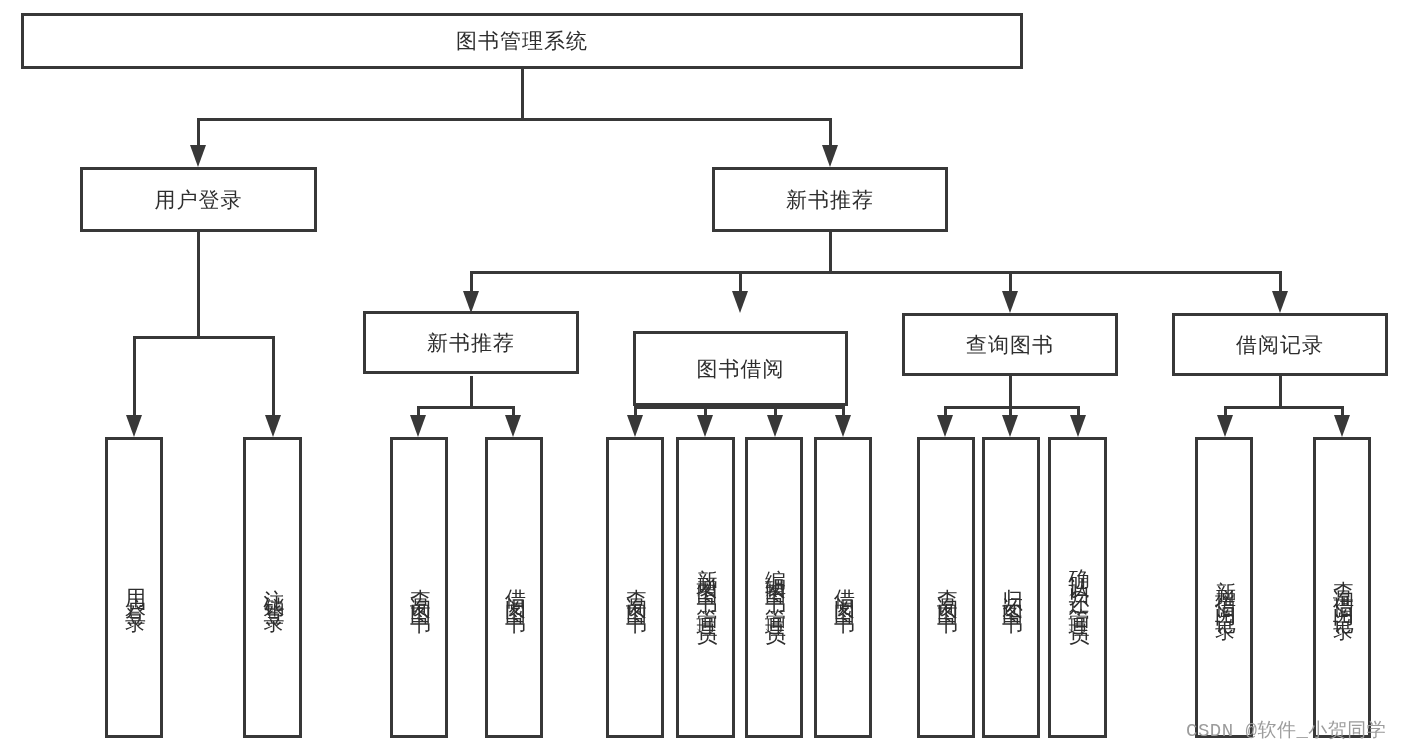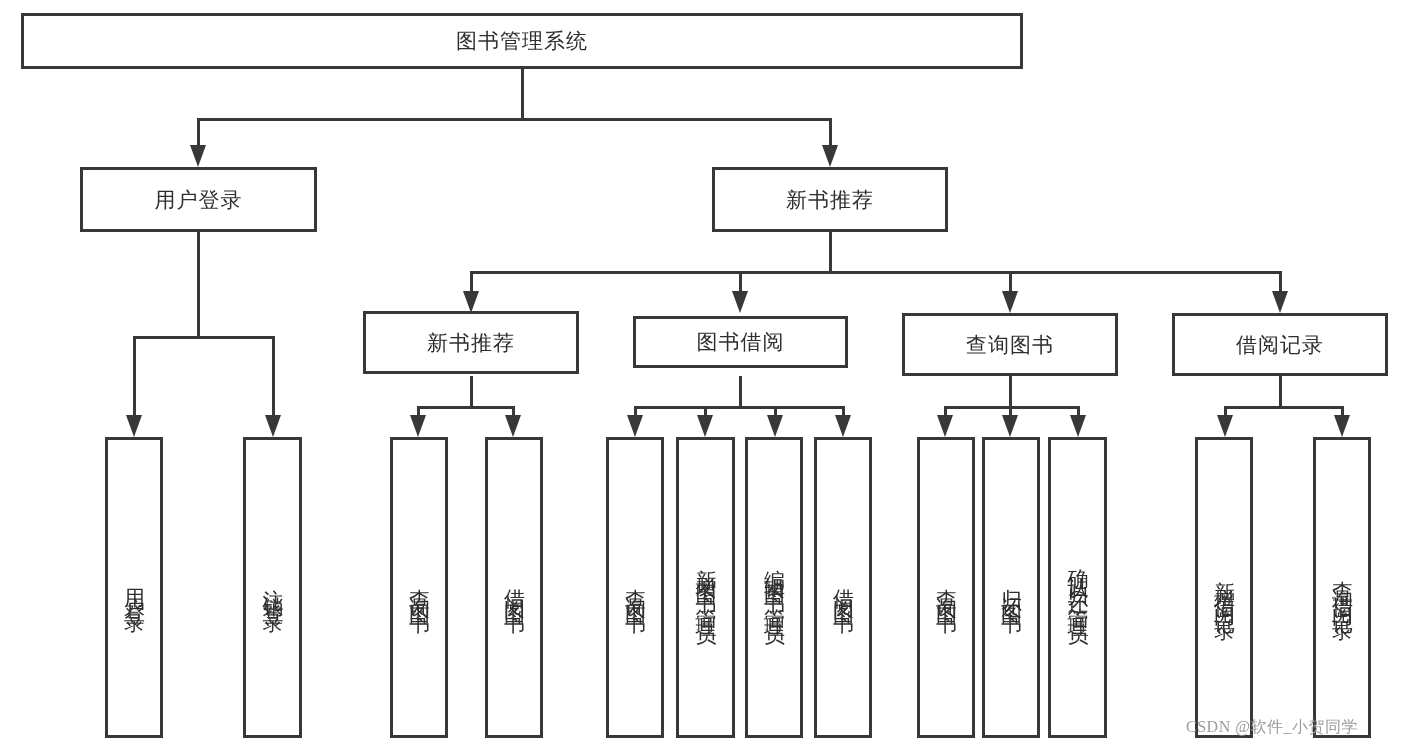--- a/index.html
+++ b/index.html
@@ -9,21 +9,21 @@
     --wm: #9c9c9c;
     --pagebg: #ffffff;
   }
   html, body { margin: 0; padding: 0; background: var(--pagebg); }
   .canvas {
     position: relative;
     width: 1405px;
     height: 747px;
     background: var(--pagebg);
     overflow: hidden;
-    font-family: Liberation Serif, serif;
+    font-family: Liberation Mono, monospace;
     color: var(--text);
   }
   .box {
     position: absolute;
     box-sizing: border-box;
     border: 3px solid var(--line);
     background: var(--boxbg);
     display: flex;
     align-items: center;
     justify-content: center;
@@ -41,21 +41,21 @@
   .seg { position: absolute; background: var(--line); z-index: 1; }
   .ahead {
     position: absolute; width: 0; height: 0; z-index: 1;
     border-left: 8px solid transparent;
     border-right: 8px solid transparent;
     border-top: 22px solid var(--line);
   }
   .watermark {
     position: absolute;
     left: 1186px; top: 717px;
-    font-size: 16px;
+    font-size: 19px;
     color: var(--wm);
     white-space: nowrap;
     z-index: 5;
     letter-spacing: 0.5px;
   }
 </style>
 </head>
 <body>
 
 <div class="canvas">
@@ -114,21 +114,21 @@
       <div class="seg" style="left: 1340.5px; top: 406px; width: 3px; height: 15px;"></div>
       <div class="ahead" style="left: 1334px; top: 415px;"></div>
     </div>
 
   <div class="box" style="left:21px; top:13px; width:1002px; height:56px;">图书管理系统</div>
 
   <div class="box" style="left:80px; top:167px; width:237px; height:65px;">用户登录</div>
   <div class="box" style="left:712px; top:167px; width:236px; height:65px;">新书推荐</div>
 
   <div class="box" style="left:363px; top:311px; width:216px; height:63px;">新书推荐</div>
-  <div class="box" style="left:633px; top:316px; width:215px; height:52px;text-align:center;">图书借阅</div>
+  <div class="box" style="left:633px; top:331px; width:215px; height:75px;text-align:center;">图书借阅</div>
   <div class="box" style="left:902px; top:313px; width:216px; height:63px;">查询图书</div>
   <div class="box" style="left:1172px; top:313px; width:216px; height:63px;">借阅记录</div>
 
   <div class="box v" style="left:105px; top:437px; width:58px; height:301px;">用户登录</div>
   <div class="box v" style="left:243px; top:437px; width:59px; height:301px;">注销登录</div>
 
   <div class="box v" style="left:390px; top:437px; width:58px; height:301px;">查询图书</div>
   <div class="box v" style="left:485px; top:437px; width:58px; height:301px;">借阅图书</div>
 
   <div class="box v" style="left:606px; top:437px; width:58px; height:301px;">查询图书</div>

